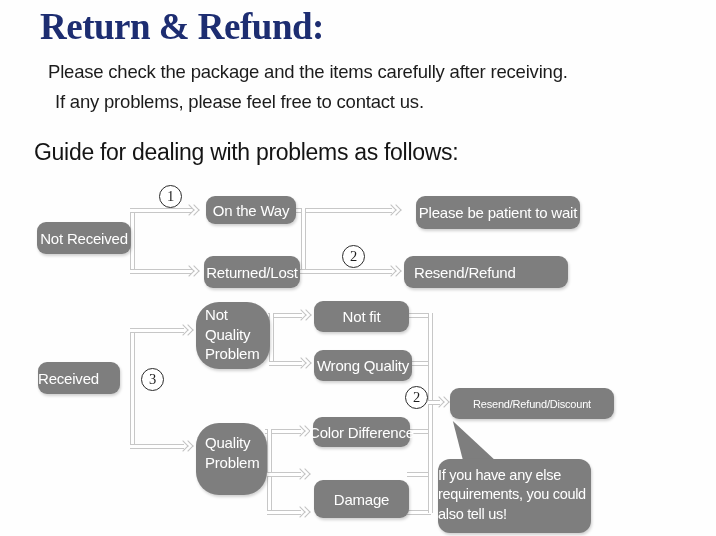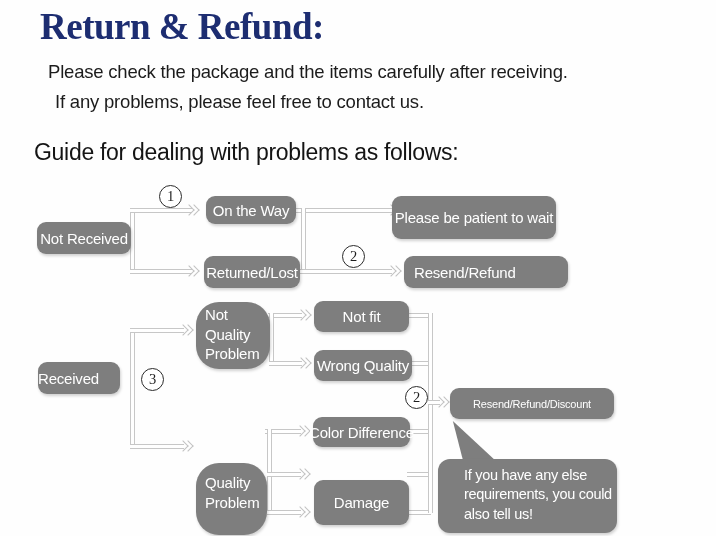--- a/index.html
+++ b/index.html
@@ -36,21 +36,21 @@
   .chev::after{left:4px;}
   
   .marker{
     position:absolute;width:21px;height:21px;border:1.6px solid #2b2b2b;border-radius:50%;
     background:#fff;color:#1e1e1e;font-family:"Liberation Serif","DejaVu Serif",serif;
     font-size:14.5px;display:flex;align-items:center;justify-content:center;line-height:1;
   }
   
   .callout{
     position:absolute;background:#7e7e7e;color:#fff;border-radius:12px;
-    font-size:14.5px;line-height:1.33;letter-spacing:-0.3px;padding:7px 5px 0 26px;
+    font-size:14.5px;line-height:1.33;letter-spacing:-0.3px;padding:7px 5px 0 0;
     box-shadow:1px 2px 3px rgba(0,0,0,0.18);
   }
   .tail{
     position:absolute;background:#7e7e7e;
     clip-path:polygon(8% 0%,100% 100%,30% 100%);
   }
 </style>
 </head>
 <body>
 
@@ -103,28 +103,28 @@
   <div class="chev" style="left:436px;top:397px;"></div>
 
   <div class="marker" style="left:159px;top:185px;">1</div>
   <div class="marker" style="left:342px;top:245px;">2</div>
   <div class="marker" style="left:141px;top:368px;">3</div>
   <div class="marker" style="left:405px;top:386px;">2</div>
 
   <div class="node" style="left:37px;top:222px;width:94px;height:32px;">Not Received</div>
   <div class="node" style="left:206px;top:196px;width:90px;height:28px;">On the Way</div>
   <div class="node" style="left:204px;top:256px;width:96px;height:32px;">Returned/Lost</div>
-  <div class="node" style="left:392px;top:196px;width:164px;height:43px;">Please be patient to wait</div>
+  <div class="node" style="left:416px;top:196px;width:164px;height:33px;">Please be patient to wait</div>
   <div class="node left" style="left:404px;top:256px;width:154px;height:32px;padding-left:10px;">Resend/Refund</div>
 
   <div class="node left" style="left:38px;top:362px;width:82px;height:32px;">Received</div>
   <div class="node multi" style="left:196px;top:302px;width:65px;height:64px;padding:3px 0 0 9px;">Not Quality Problem</div>
   <div class="node" style="left:314px;top:301px;width:95px;height:31px;">Not fit</div>
   <div class="node" style="left:314px;top:350px;width:98px;height:31px;">Wrong Quality</div>
-  <div class="node multi" style="left:196px;top:423px;width:62px;height:62px;padding:10px 0 0 9px;margin-top:40px;">Quality Problem</div>
+  <div class="node multi" style="left:196px;top:423px;width:62px;height:62px;padding:10px 0 0 9px;">Quality Problem</div>
   <div class="node" style="left:313px;top:417px;width:97px;height:30px;">Color Difference</div>
-  <div class="node" style="left:314px;top:480px;width:95px;height:45px;">Damage</div>
+  <div class="node" style="left:314px;top:480px;width:95px;height:38px;">Damage</div>
   <div class="node small" style="left:450px;top:388px;width:164px;height:31px;">Resend/Refund/Discount</div>
 
   <div class="tail" style="left:449px;top:421px;width:48px;height:41px;"></div>
   <div class="callout" style="left:438px;top:459px;width:148px;height:67px;">If you have any else requirements, you could also tell us!</div>
 
 </div>
 
 </body></html>

